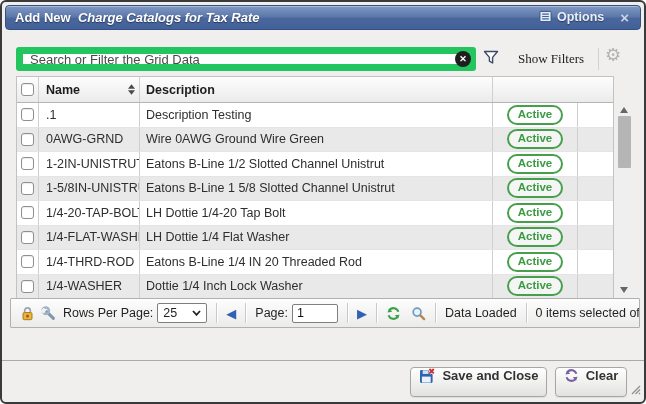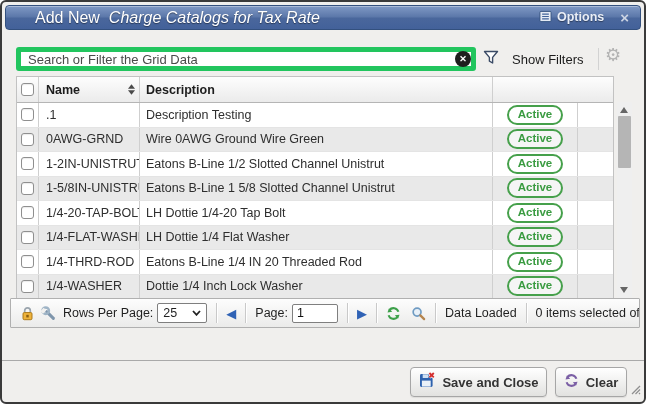--- a/index.html
+++ b/index.html
@@ -19,45 +19,45 @@
   .titlebar {
     position: absolute; left: 3px; right: 3px; top: 3px; height: 25px;
     border: 1px solid #33507e;
     border-radius: 4px;
     background: linear-gradient(#8099c5, #5b77a9 48%, #4a679c 52%, #43619a);
     box-shadow: inset 0 1px 0 rgba(255,255,255,.35);
     display: flex; align-items: center;
     padding: 0 9px;
     color: #fff;
   }
-  .title { font-size: 16px; font-weight: normal; text-shadow: 0 1px 1px rgba(0,0,0,.45); white-space: nowrap; margin-left: 20px; }
+  .title { font-size: 13px; font-weight: bold; text-shadow: 0 1px 1px rgba(0,0,0,.45); white-space: nowrap; }
   .title .em { font-style: italic; }
   .titlebar-right { margin-left: auto; display: flex; align-items: center; }
   .options-btn { display: flex; gap: 5px; font-size: 12.5px; font-weight: bold; color: #e9eef7; text-shadow: 0 1px 1px rgba(0,0,0,.4); cursor: default; }
   .close-btn { margin-left: 16px; margin-right: 2px; color: #ccd4e3; font-weight: bold; font-size: 15px; line-height: 1; cursor: default; }
 
   
   .search-wrap { position: absolute; left: 14px; top: 45px; width: 460px; height: 24px; }
   .search-input {
     width: 100%; height: 100%;
-    border: 5px solid #22c55e; border-radius: 3px;
+    border: 7px solid #22c55e; border-radius: 3px;
     padding: 0 24px 0 7px;
     font-family: "Liberation Sans", sans-serif;
     font-size: 13px; color: #000000; background: #fff;
     outline: none;
   }
   .search-input::placeholder { color: #4a4a4a; opacity: 1; }
   .search-clear {
     position: absolute; right: 5px; top: 4px;
     width: 16px; height: 16px; border-radius: 50%;
     background: #1e1e1e; color: #fff;
     font-size: 9px; font-weight: bold; line-height: 16px; text-align: center;
     cursor: default;
   }
-  .show-filters { position: absolute; left: 481px; top: 46px; height: 22px; display: flex; align-items: center; gap: 13px; cursor: default; }
+  .show-filters { position: absolute; left: 481px; top: 46px; height: 22px; display: flex; align-items: center; gap: 19px; cursor: default; font-family: Liberation Serif, serif; }
   .show-filters-label { font-size: 13px; color: #1c1c1c; white-space: nowrap; }
   .search-sep { position: absolute; left: 596px; top: 46px; width: 1px; height: 22px; background: #d2d2d2; }
   .gear { position: absolute; left: 603px; top: 42px; font-family: "DejaVu Sans", sans-serif; font-size: 18px; color: #b3b3b3; cursor: default; }
 
   
   .grid {
     position: absolute; left: 14px; top: 74px; width: 598px; height: 222px;
     border: 1px solid #c2c2c2; border-bottom: none;
     overflow: hidden; background: #eab308;
   }
@@ -131,21 +131,21 @@
   }
   .status-text { flex: none; }
 
   
   .footer-divider { position: absolute; left: 0; right: 0; top: 358px; height: 1px; background: #a9a9a9; }
   .btn {
     position: absolute; top: 365px; height: 30px;
     border: 1px solid #a6a6a6; border-radius: 4px;
     background: linear-gradient(#ffffff, #f2f2f1 45%, #e2e2e0);
     box-shadow: 0 1px 1px rgba(0,0,0,.08);
-    display: flex; align-items: center; justify-content: center; gap: 7px;
+    display: flex; justify-content: center; gap: 7px;
     font-family: "Liberation Sans", sans-serif;
     font-size: 13px; font-weight: bold; color: #333;
     cursor: default;
   }
   .btn-save { left: 408px; width: 137px; }
   .btn-clear { left: 553px; width: 72px; }
   .resize-grip { position: absolute; right: 3px; bottom: 3px; cursor: default; }
 </style>
 </head>
 <body>

